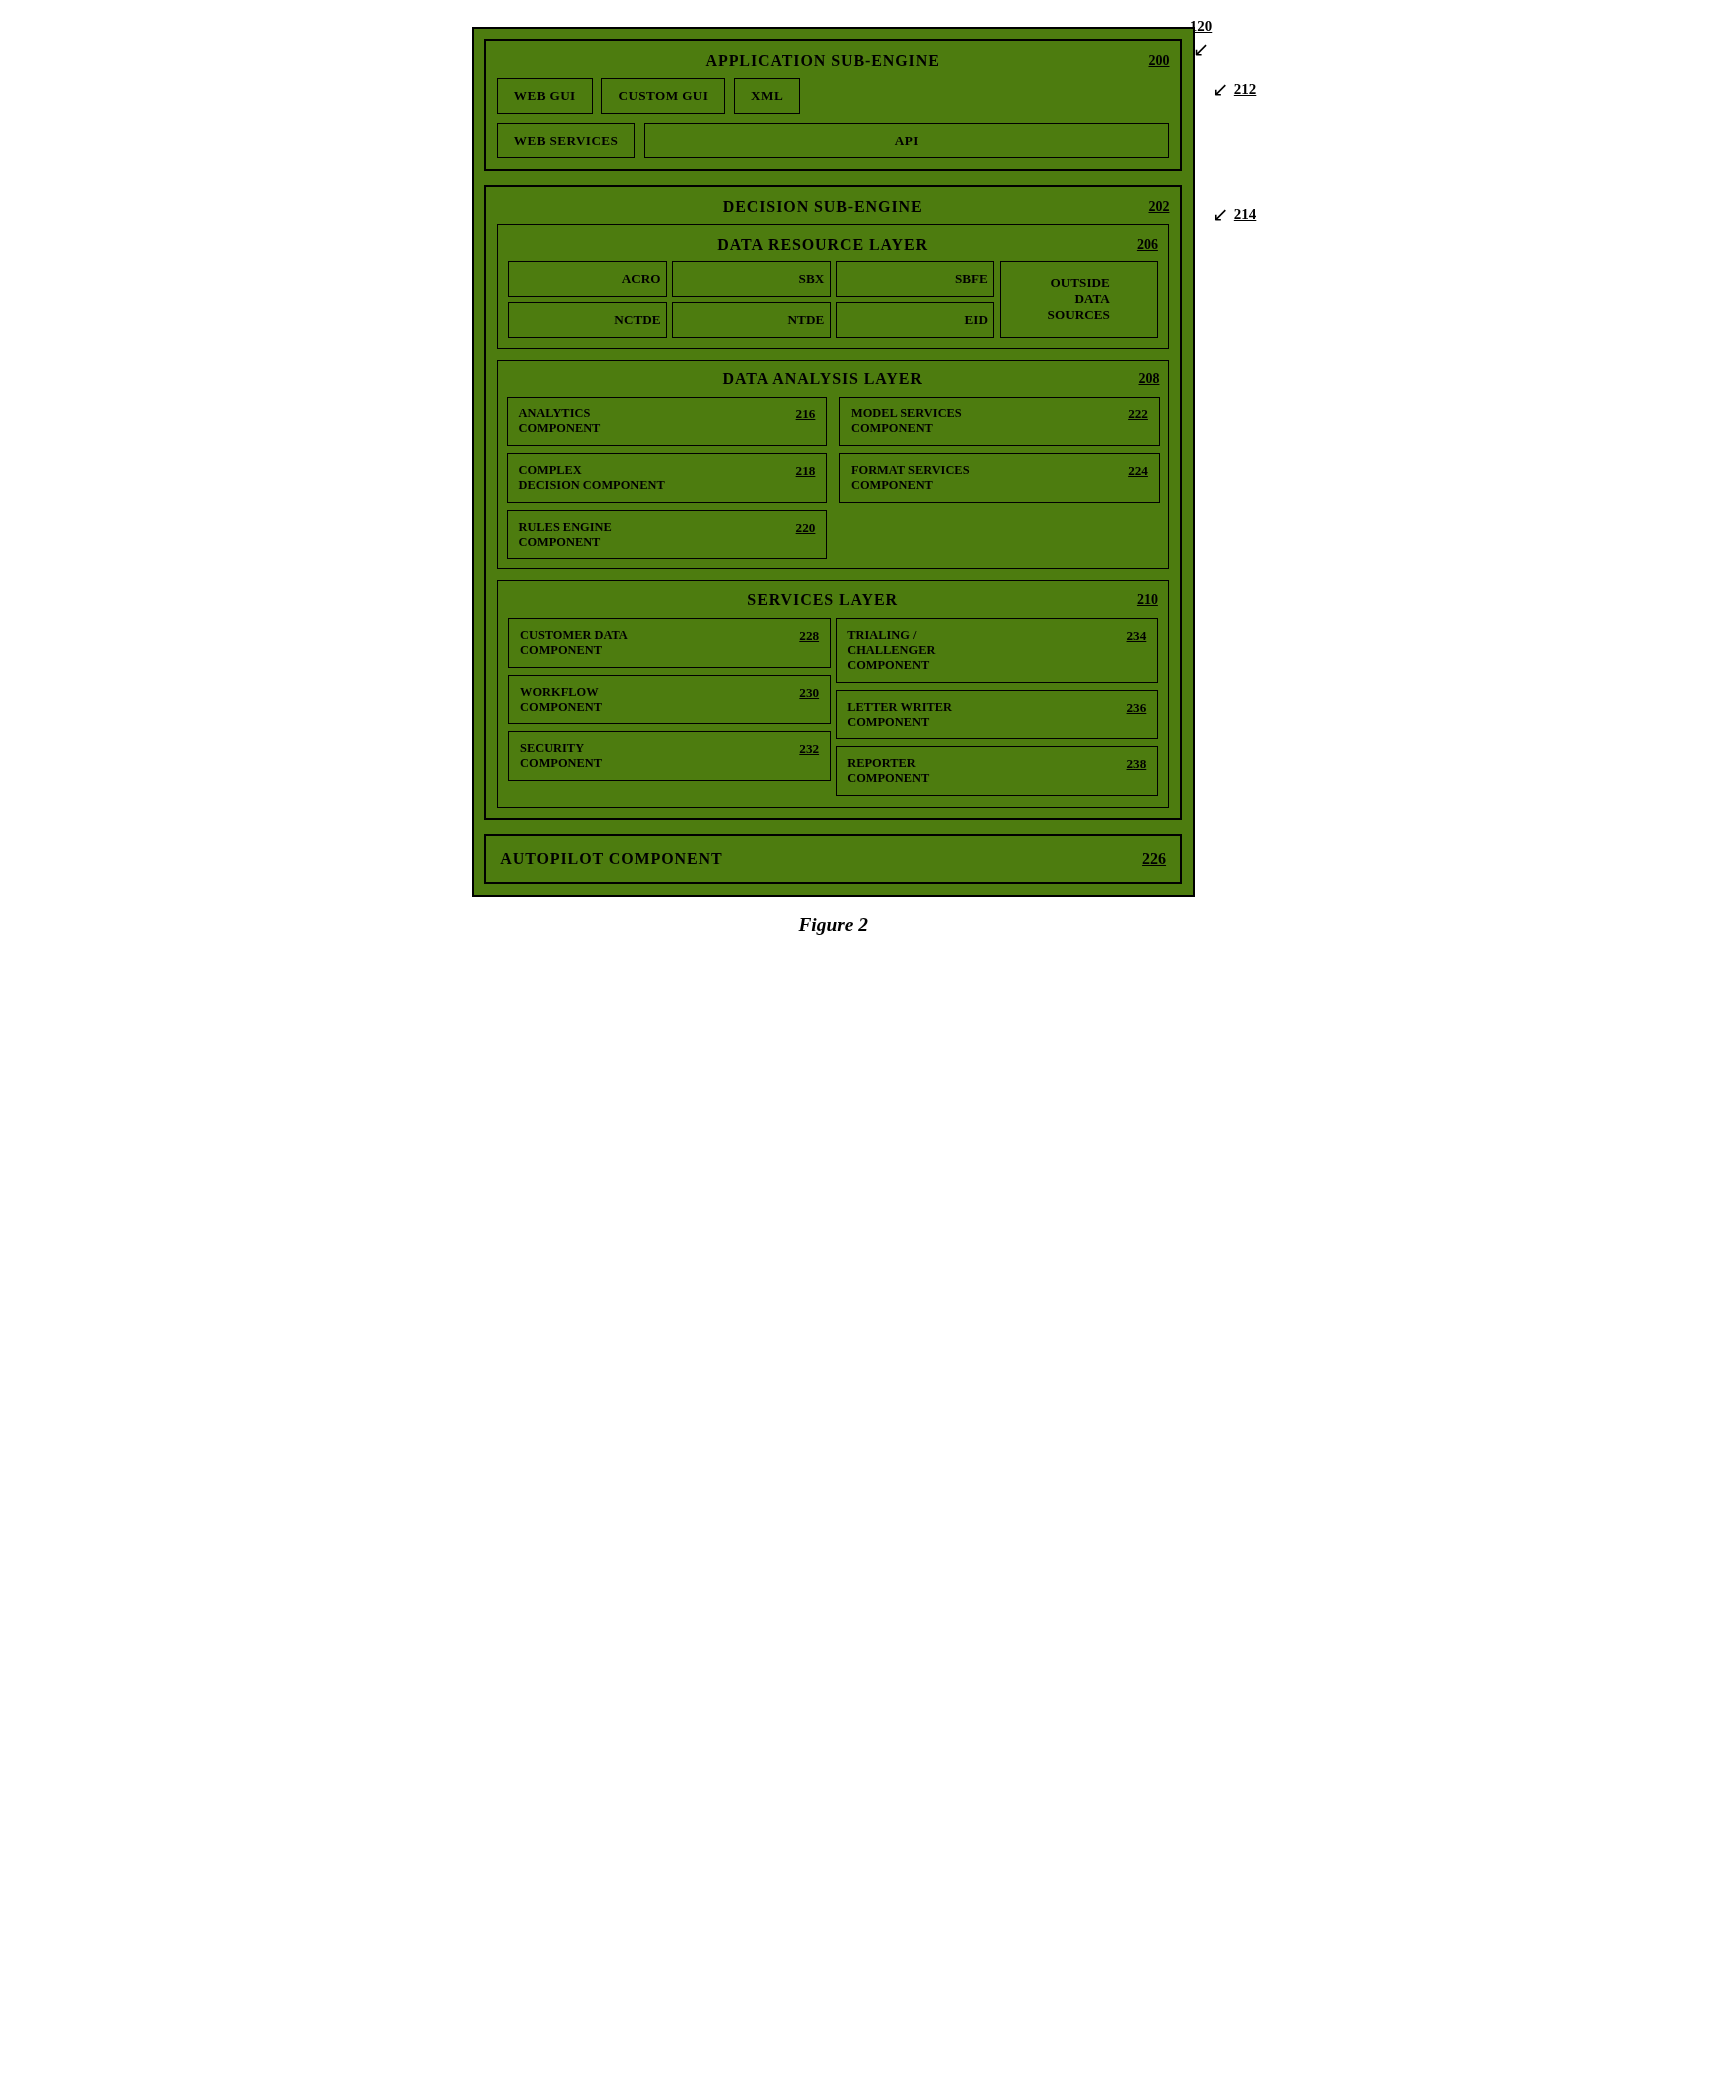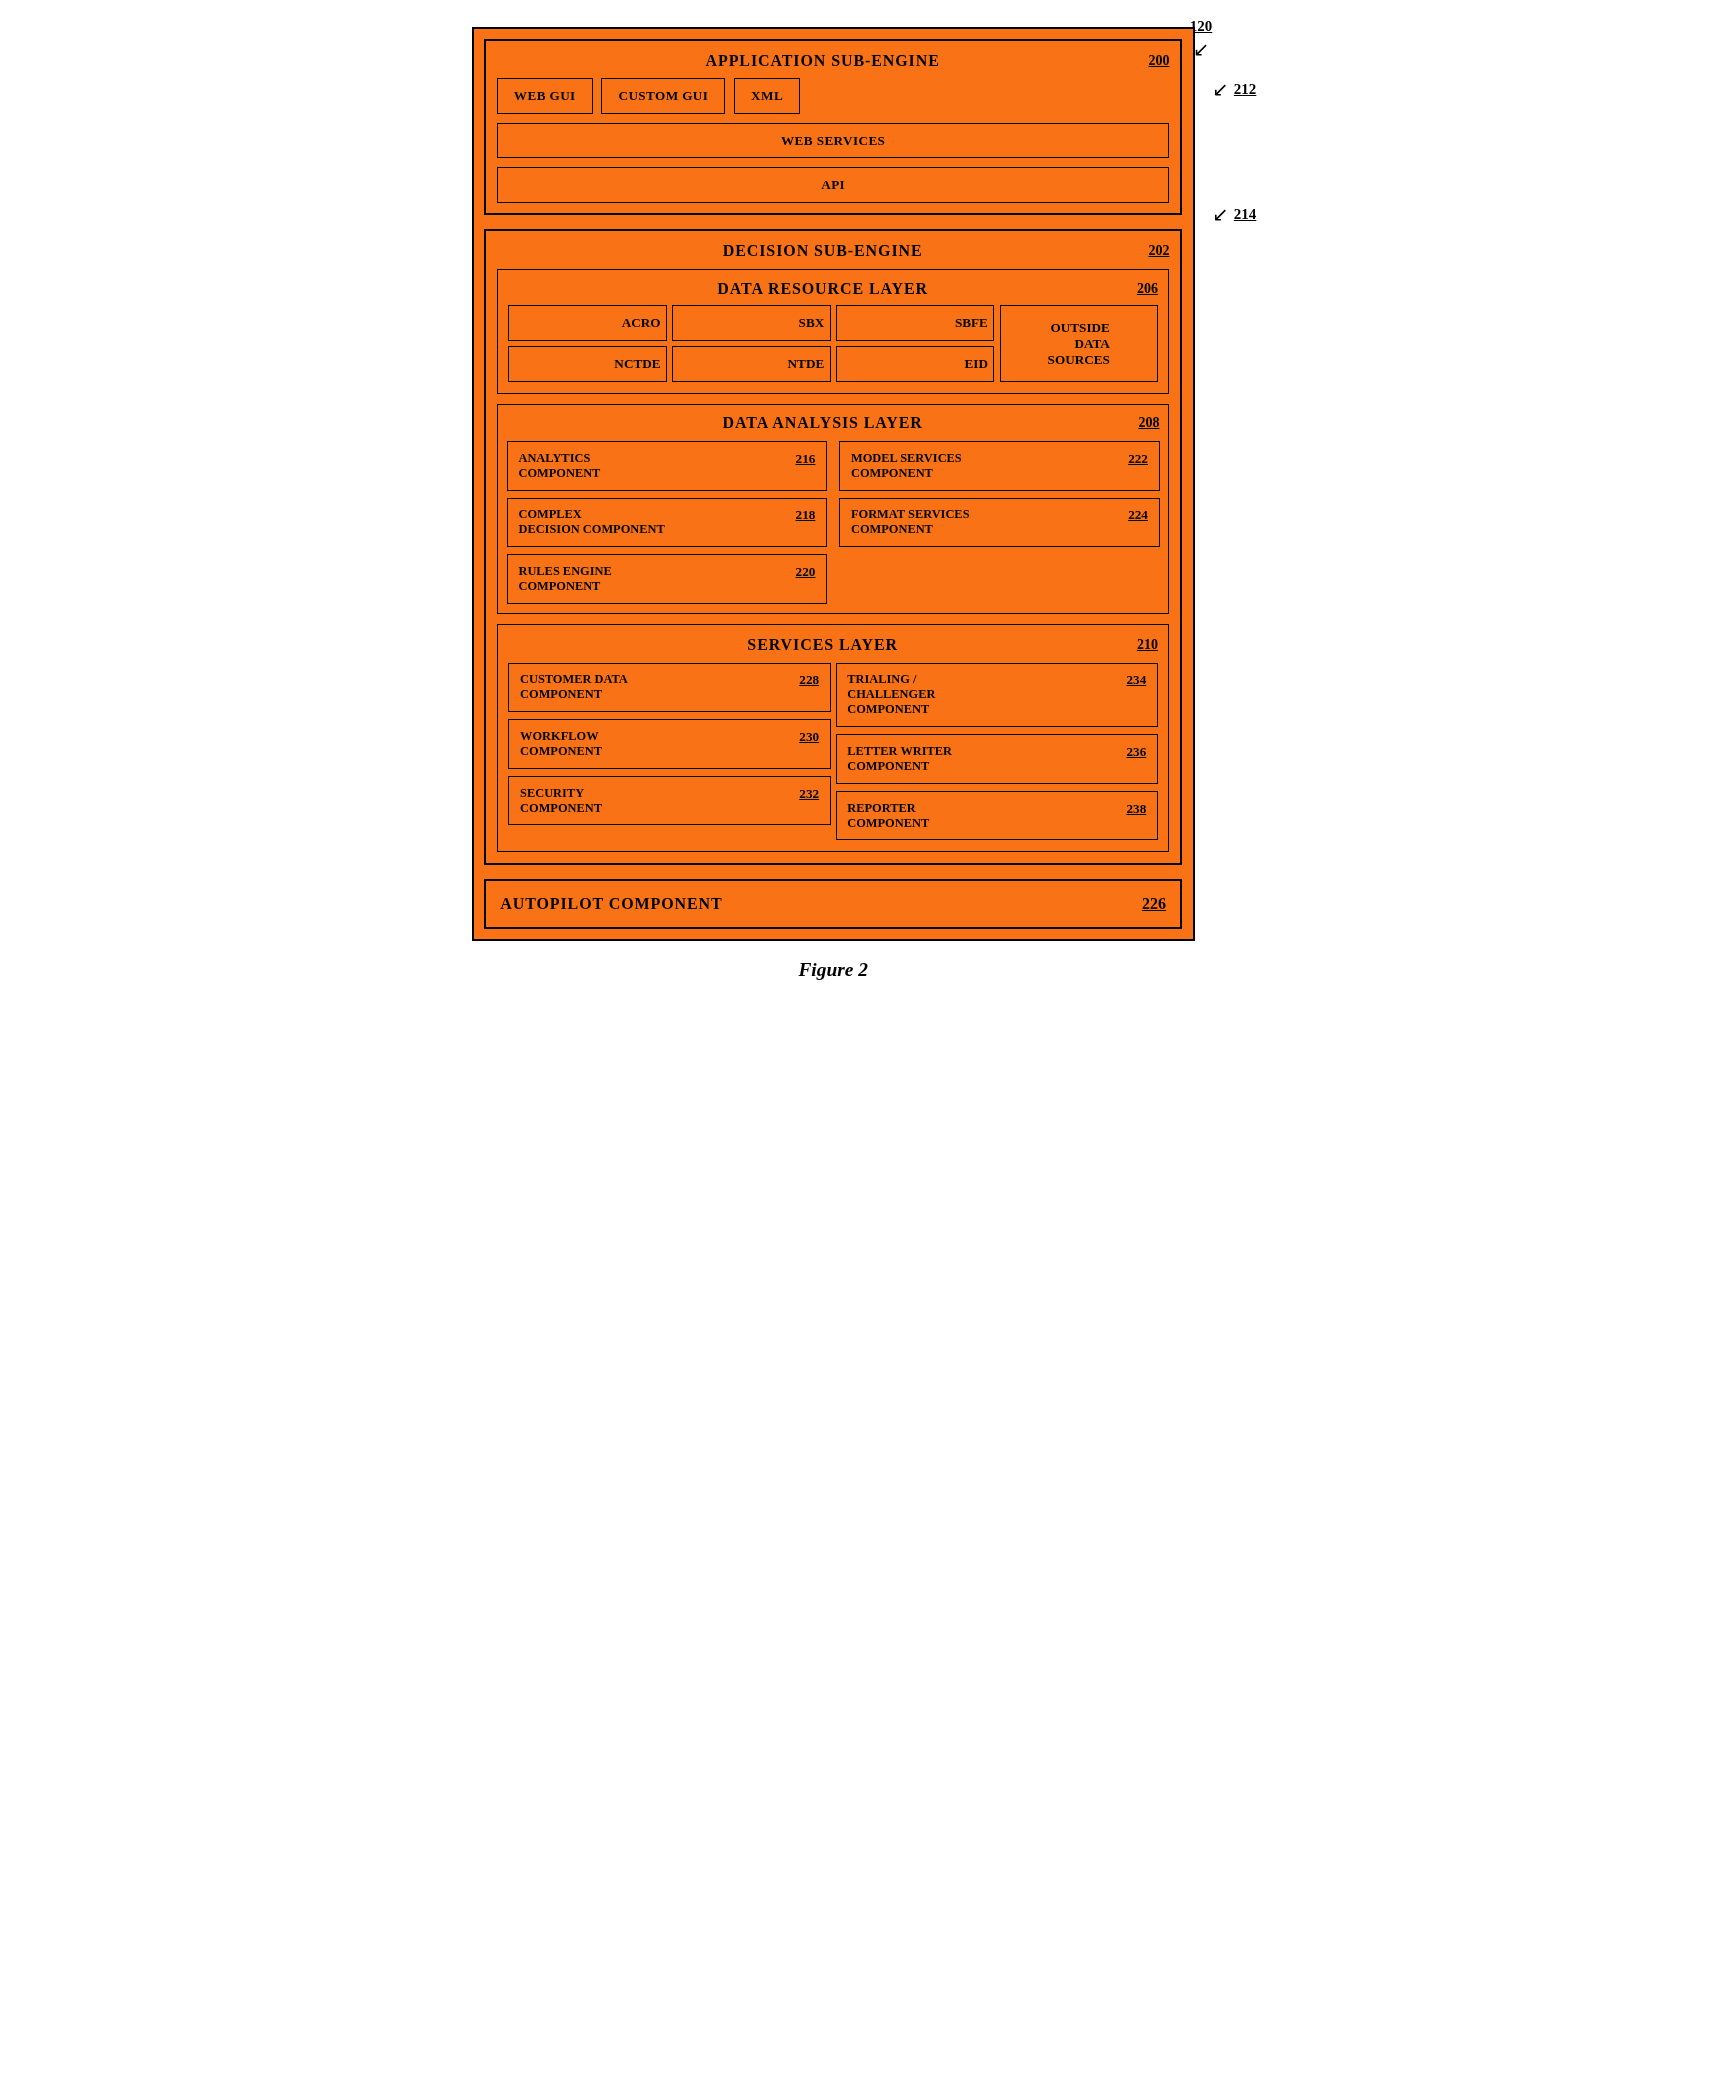--- a/index.html
+++ b/index.html
@@ -18,21 +18,21 @@
       align-items: flex-start;
       gap: 17.6px;
     }
     .diagram-area {
       position: relative;
       width: 723px;
     }
     .outer-box {
       border: 2.6px solid #000;
       padding: 10.6px;
-      background: #f97316;
+      background: #4d7c0f;
       position: relative;
     }
     .section-title {
       text-align: center;
       font-weight: bold;
       font-size: 16px;
       letter-spacing: 0.9px;
       margin-bottom: 8.8px;
     }
     .section-number {
@@ -64,21 +64,20 @@
       border: 1.8px solid #000;
       padding: 8.8px 16px;
       font-weight: bold;
       font-size: 13.2px;
       text-align: center;
       letter-spacing: 0.4px;
     }
     .app-sub-engine .api-row {
       display: flex;
       gap: 8.8px;
-      flex-direction: column;
     }
     .app-sub-engine .api-row .box-item {
       border: 1.8px solid #000;
       padding: 8.8px 16px;
       font-weight: bold;
       font-size: 13.2px;
       text-align: center;
       letter-spacing: 0.4px;
     }
     

